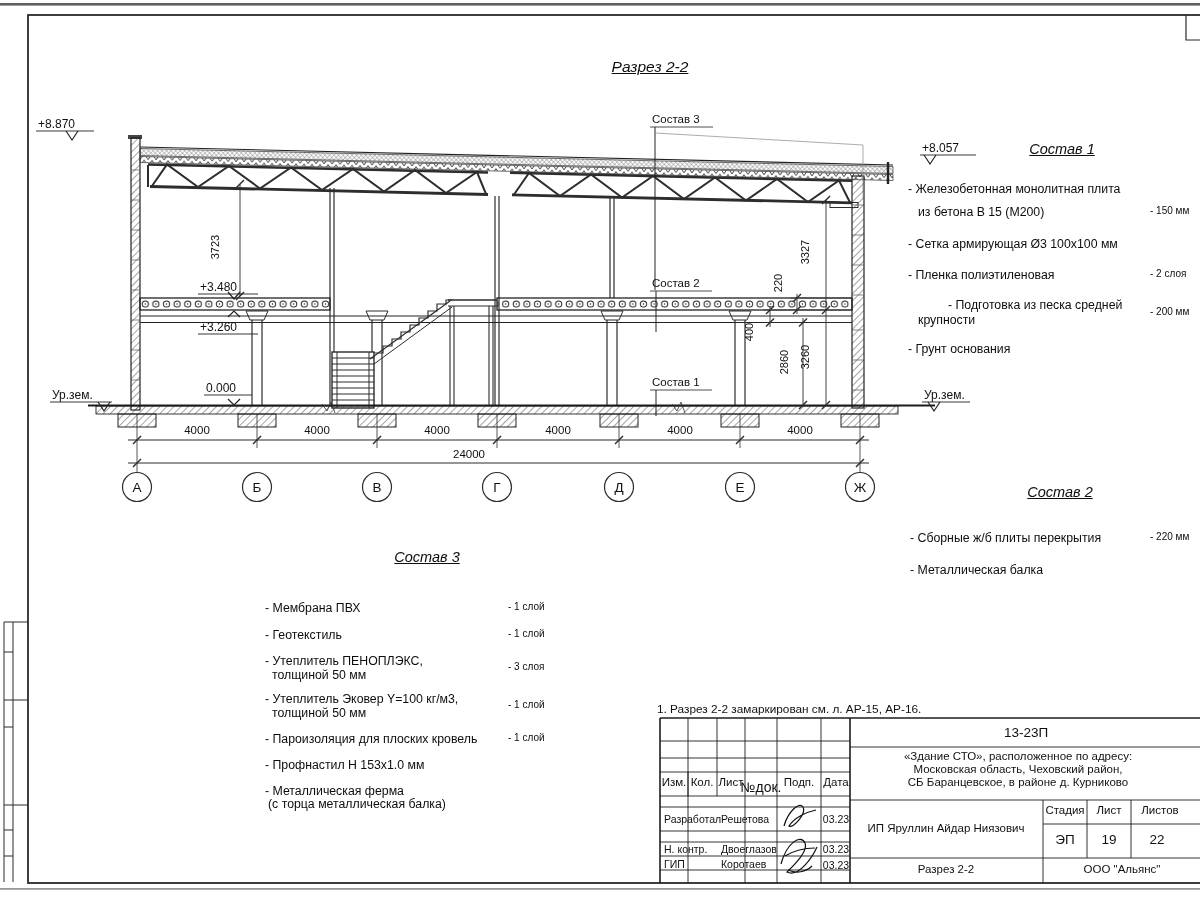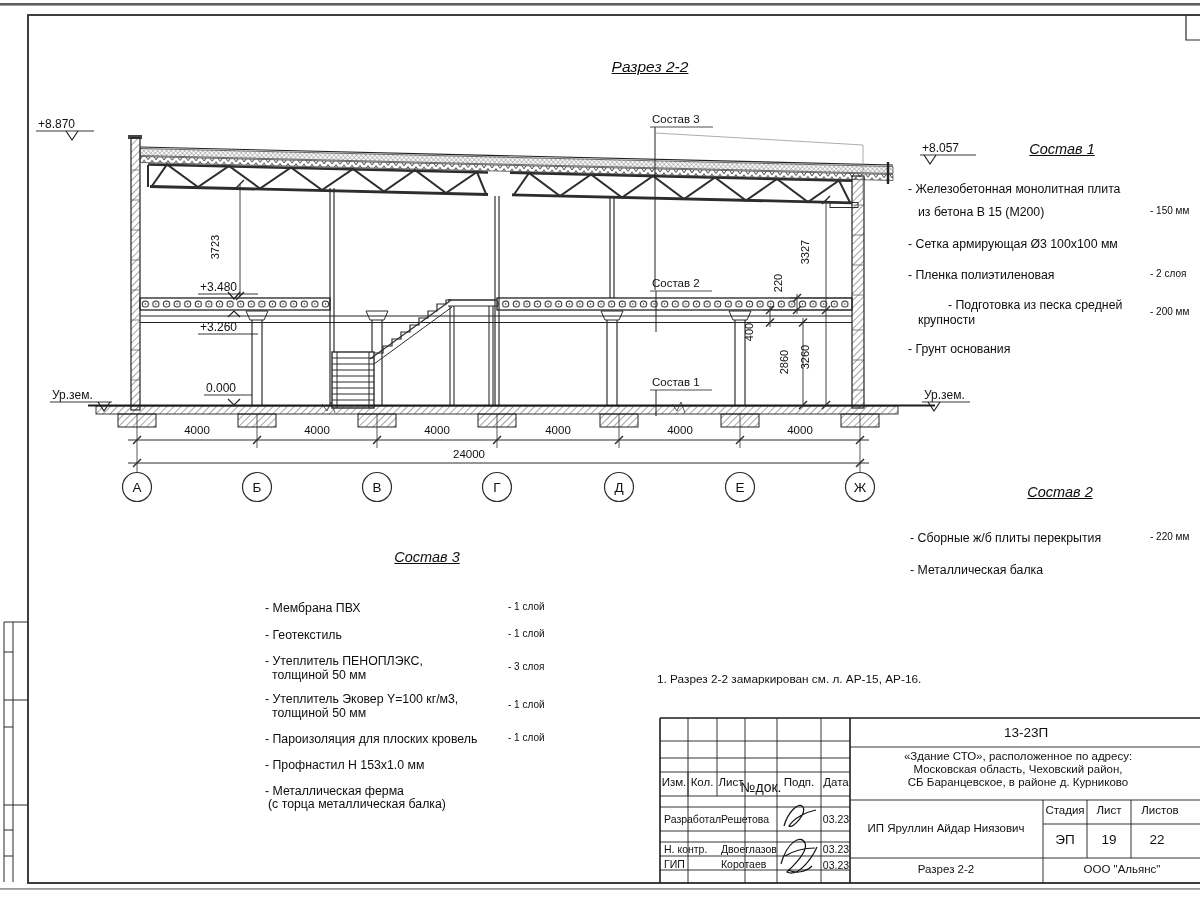--- a/index.html
+++ b/index.html
@@ -383,21 +383,21 @@
 <div class="txt spec-val" style="left:508px;top:661px;">- 3 слоя</div>
 <div class="txt spec-item" style="left:265px;top:692px;">- Утеплитель Эковер Y=100 кг/м3,</div>
 <div class="txt spec-item" style="left:272px;top:706px;">толщиной 50 мм</div>
 <div class="txt spec-val" style="left:508px;top:699px;">- 1 слой</div>
 <div class="txt spec-item" style="left:265px;top:732px;">- Пароизоляция для плоских кровель</div>
 <div class="txt spec-val" style="left:508px;top:732px;">- 1 слой</div>
 <div class="txt spec-item" style="left:265px;top:758px;">- Профнастил Н 153х1.0 мм</div>
 <div class="txt spec-item" style="left:265px;top:784px;">- Металлическая ферма</div>
 <div class="txt spec-item" style="left:268px;top:797px;">(с торца металлическая балка)</div>
 
-<div class="txt note" style="left:657px;top:672px;text-align:right;">1. Разрез 2-2 замаркирован см. л. АР-15, АР-16.</div>
+<div class="txt note" style="left:657px;top:702px;text-align:right;">1. Разрез 2-2 замаркирован см. л. АР-15, АР-16.</div>
 
 <div class="txt tb center" style="left:674px;top:776px;">Изм.</div>
 <div class="txt tb center" style="left:702px;top:776px;text-align:right;">Кол.</div>
 <div class="txt tb center" style="left:731px;top:776px;">Лист</div>
 <div class="txt tb-tiny center" style="left:761px;top:779px;">№док.</div>
 <div class="txt tb center" style="left:799px;top:776px;">Подп.</div>
 <div class="txt tb center" style="left:836px;top:776px;">Дата</div>
 
 <div class="txt tb-small" style="left:664px;top:813px;">Разработал</div>
 <div class="txt tb-small" style="left:721px;top:813px;">Решетова</div>

